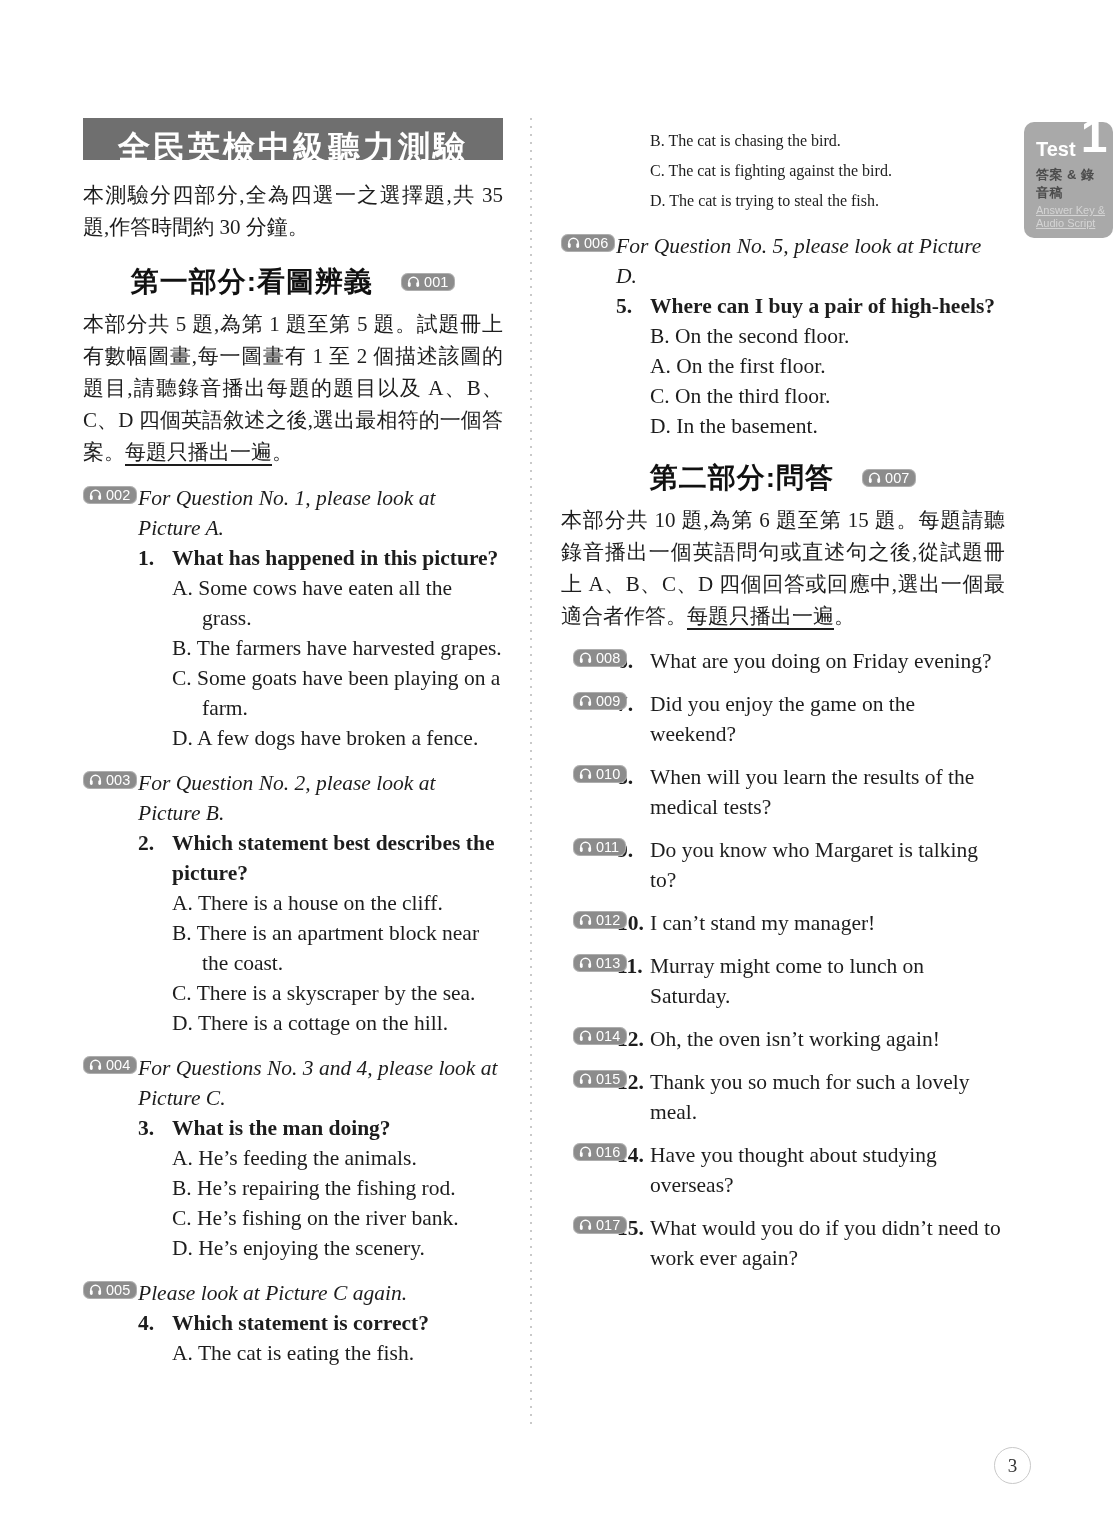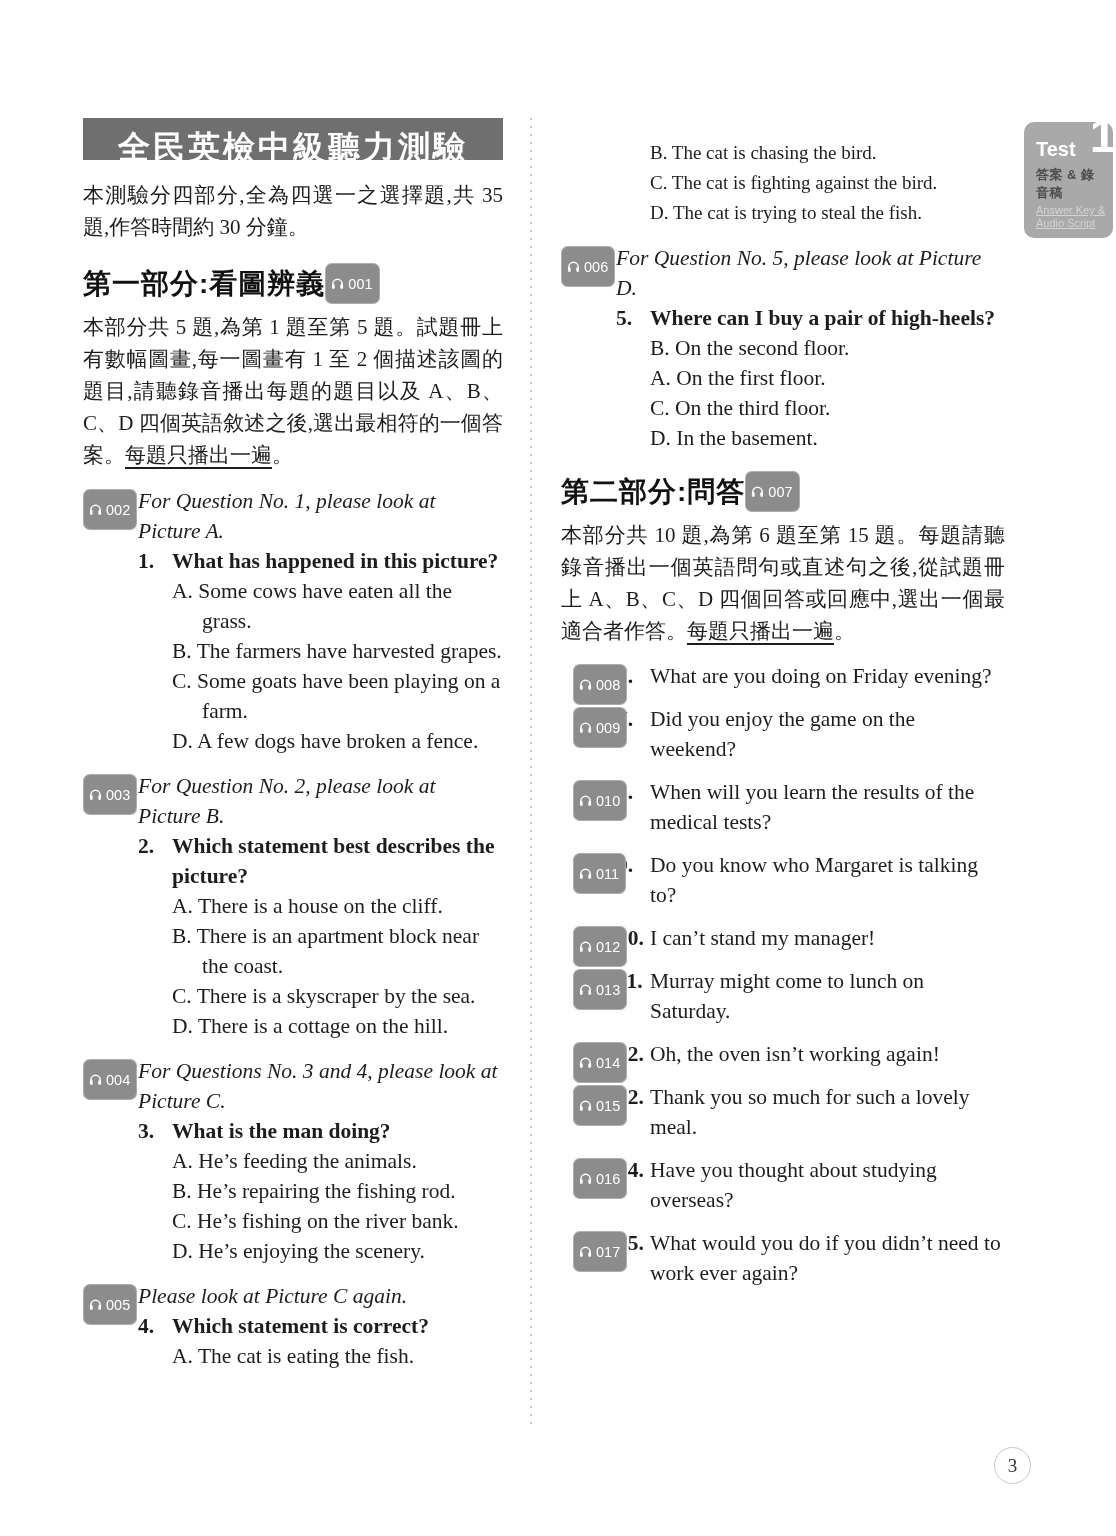--- a/index.html
+++ b/index.html
@@ -19,60 +19,60 @@
   .banner{
     background:var(--banner-bg);color:#fff;height:42px;line-height:59px;
     text-align:center;font-family:"Liberation Sans","DejaVu Sans",sans-serif;
     font-weight:bold;font-size:32px;letter-spacing:3px;margin-bottom:19px;
   }
   .zh{font-size:21px;line-height:32px;text-align:justify;margin:0;}
   .intro{margin-bottom:20px;}
   .desc{margin-bottom:14px;}
   .ul{text-decoration:underline;text-underline-offset:5px;}
 
-  .sec-heading{display:flex;align-items:center;gap:0;margin:0 0 7px 0;}
+  .sec-heading{display:flex;align-items:center;gap:28px;margin:0 0 7px 0;justify-content:center;}
   .sec-heading h2{
     margin:0;font-family:"Liberation Sans","DejaVu Sans",sans-serif;
     font-weight:800;font-size:28px;letter-spacing:1px;color:#111;
   }
 
   .badge{
     display:inline-flex;align-items:center;gap:3px;flex:none;
-    background:var(--badge-bg);color:#fff;border-radius:7px;height:41px;
+    background:var(--badge-bg);color:#fff;border-radius:7px;height:18px;
     padding:0 7px 0 5px;font-family:"Liberation Sans","DejaVu Sans",sans-serif;
     font-size:14.5px;box-shadow:inset 0 0 0 1px rgba(255,255,255,.3);
   }
   .badge .hp{display:inline-flex;align-items:center;}
 
   .block{position:relative;margin-top:15px;}
   .block > .badge{position:absolute;left:0;top:3px;}
   .instr{margin:0 0 0 55px;font-style:italic;font-size:21.5px;line-height:30px;}
   .q-row{display:flex;margin-left:55px;font-weight:bold;font-size:21.5px;line-height:30px;}
   .q-num{width:34px;flex:none;}
   .q-text{margin:0;}
   .opts{margin-left:89px;font-size:21.5px;line-height:30px;}
   .opt{margin:0;padding-left:30px;text-indent:-30px;}
-  .opts-cont{margin-left:89px;margin-top:20px;font-size:19px;line-height:30px;}
+  .opts-cont{margin-left:89px;margin-top:8px;font-size:16px;line-height:30px;}
 
   .p2-item{position:relative;display:flex;margin-top:13px;font-size:21.5px;line-height:30px;}
   .p2-item > .badge{position:absolute;left:12px;top:3px;}
   .p2-num{margin-left:56px;width:33px;flex:none;font-weight:bold;}
   .p2-text{flex:1;margin:0;}
 
   .divider{
     position:absolute;left:530px;top:118px;height:1308px;width:2px;
     background:repeating-linear-gradient(to bottom,var(--divider) 0 2px,transparent 2px 8px);
   }
 
   .tab{
     position:absolute;left:1024px;top:122px;width:89px;
     background:var(--tab-bg);border-radius:10px;box-sizing:border-box;
     padding:7px 6px 8px 12px;font-family:"Liberation Sans","DejaVu Sans",sans-serif;
   }
-  .tab-row{display:flex;align-items:flex-start;gap:14px;}
+  .tab-row{display:flex;align-items:flex-start;gap:5px;}
   .tab-test{color:#fff;font-weight:bold;font-size:20px;margin-top:9px;}
   .tab-num{color:#fff;font-weight:bold;font-size:48px;line-height:38px;margin-top:-12px;}
   .tab-zh{color:#4c4c4c;font-weight:bold;font-size:13px;margin-top:5px;letter-spacing:.5px;}
   .tab-en{color:#d4d4d4;font-size:11px;line-height:13px;margin-top:2px;text-decoration:underline;}
 
   .pagenum{
     position:absolute;left:994px;top:1447px;width:37px;height:37px;border-radius:50%;
     border:1.5px solid #c9c9c9;display:flex;align-items:center;justify-content:center;
     font-size:19px;color:#333;box-sizing:border-box;
   }

